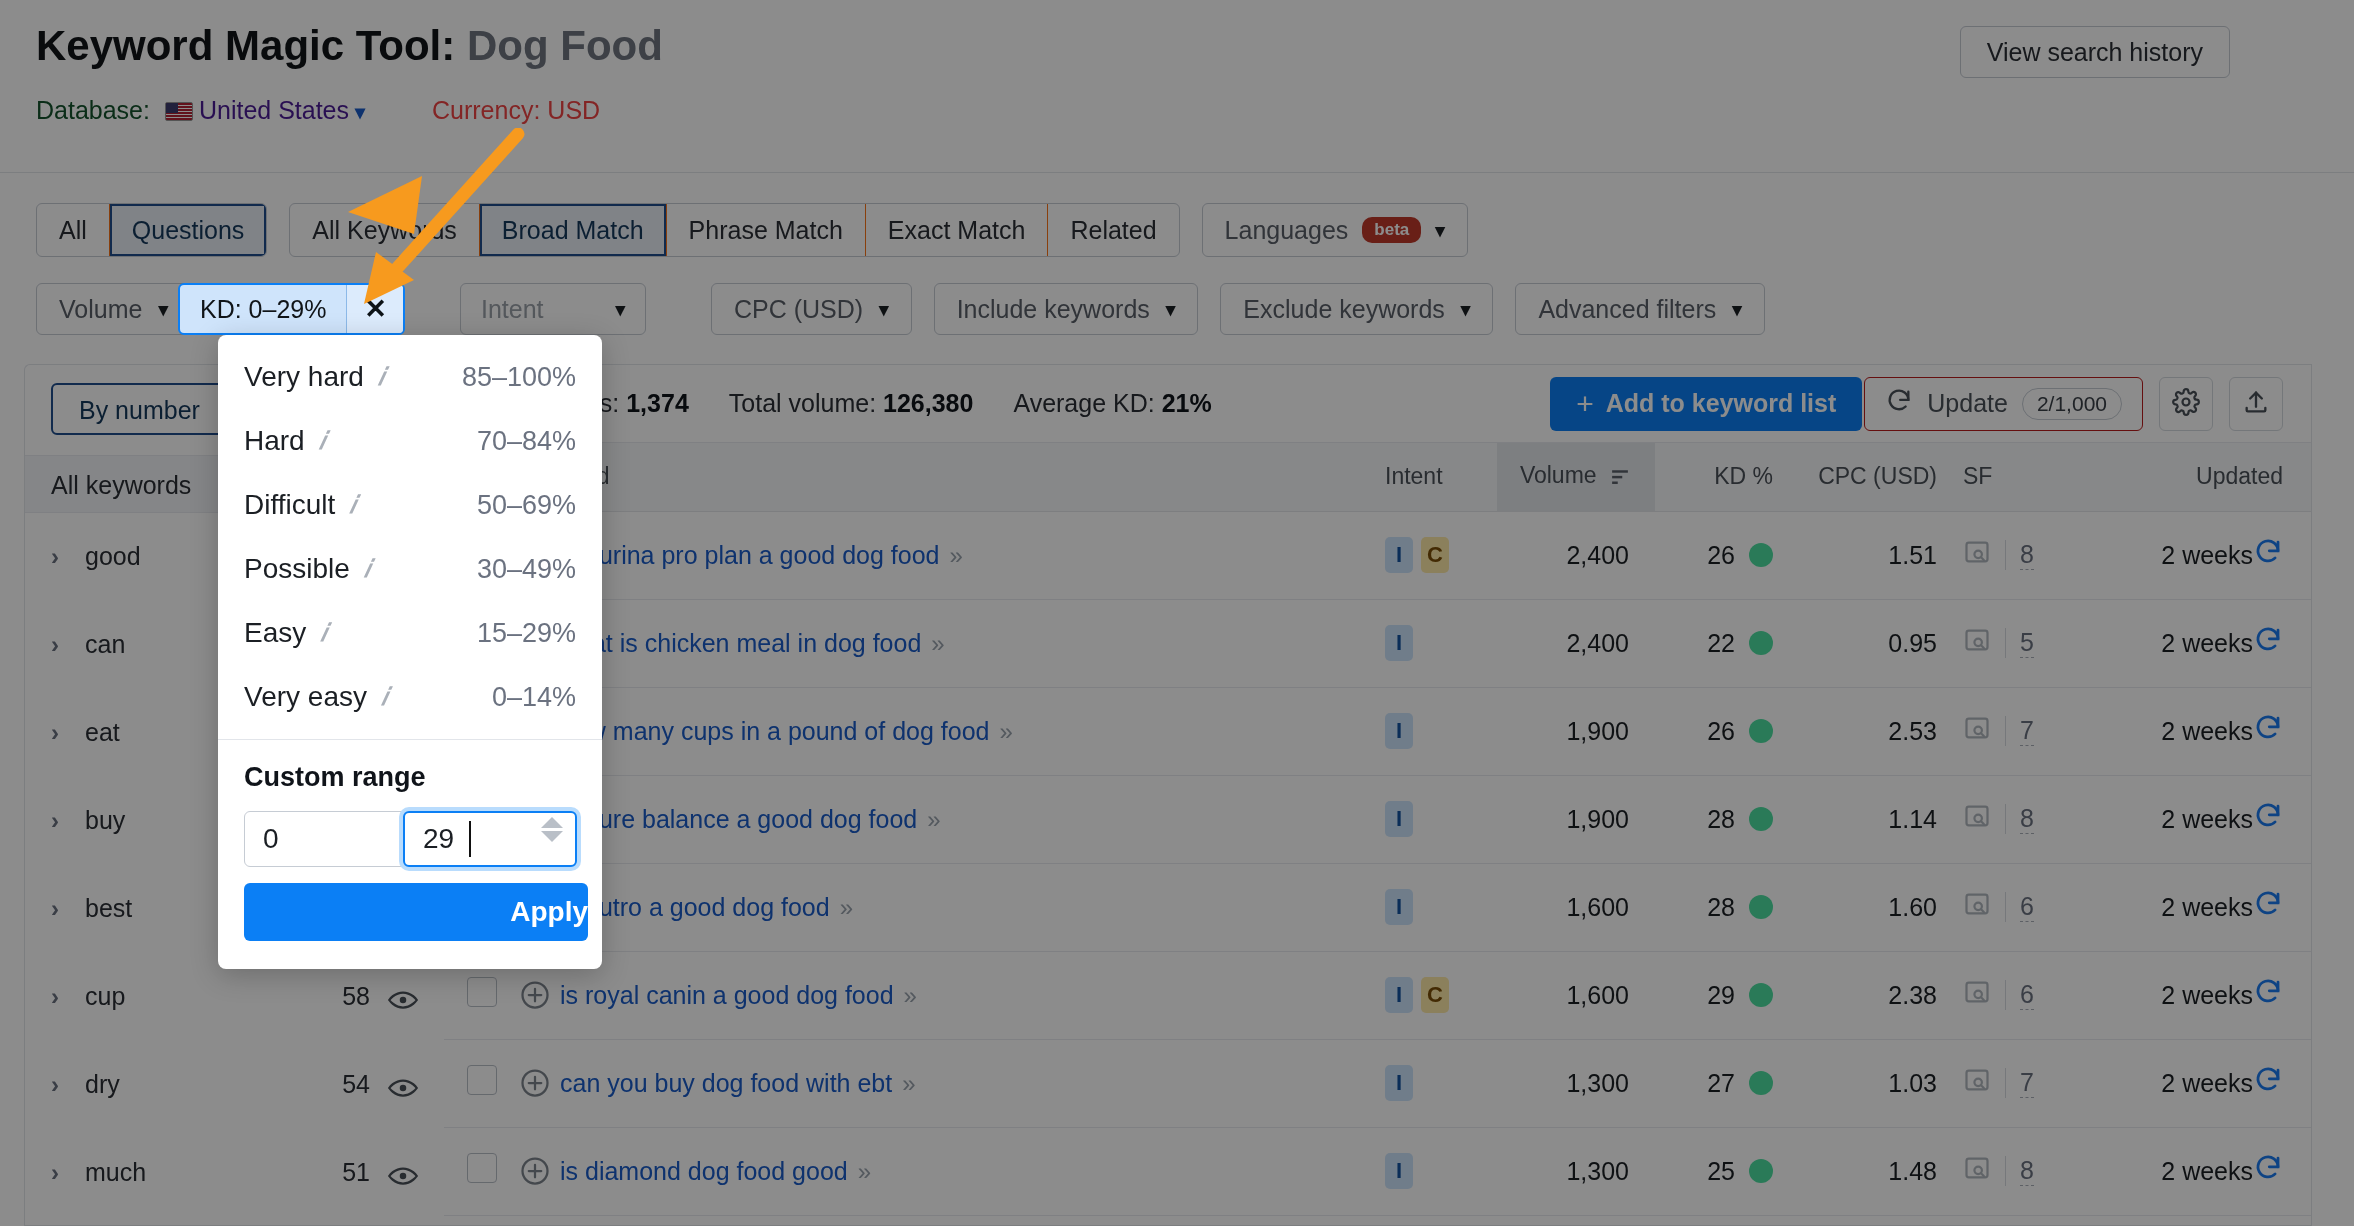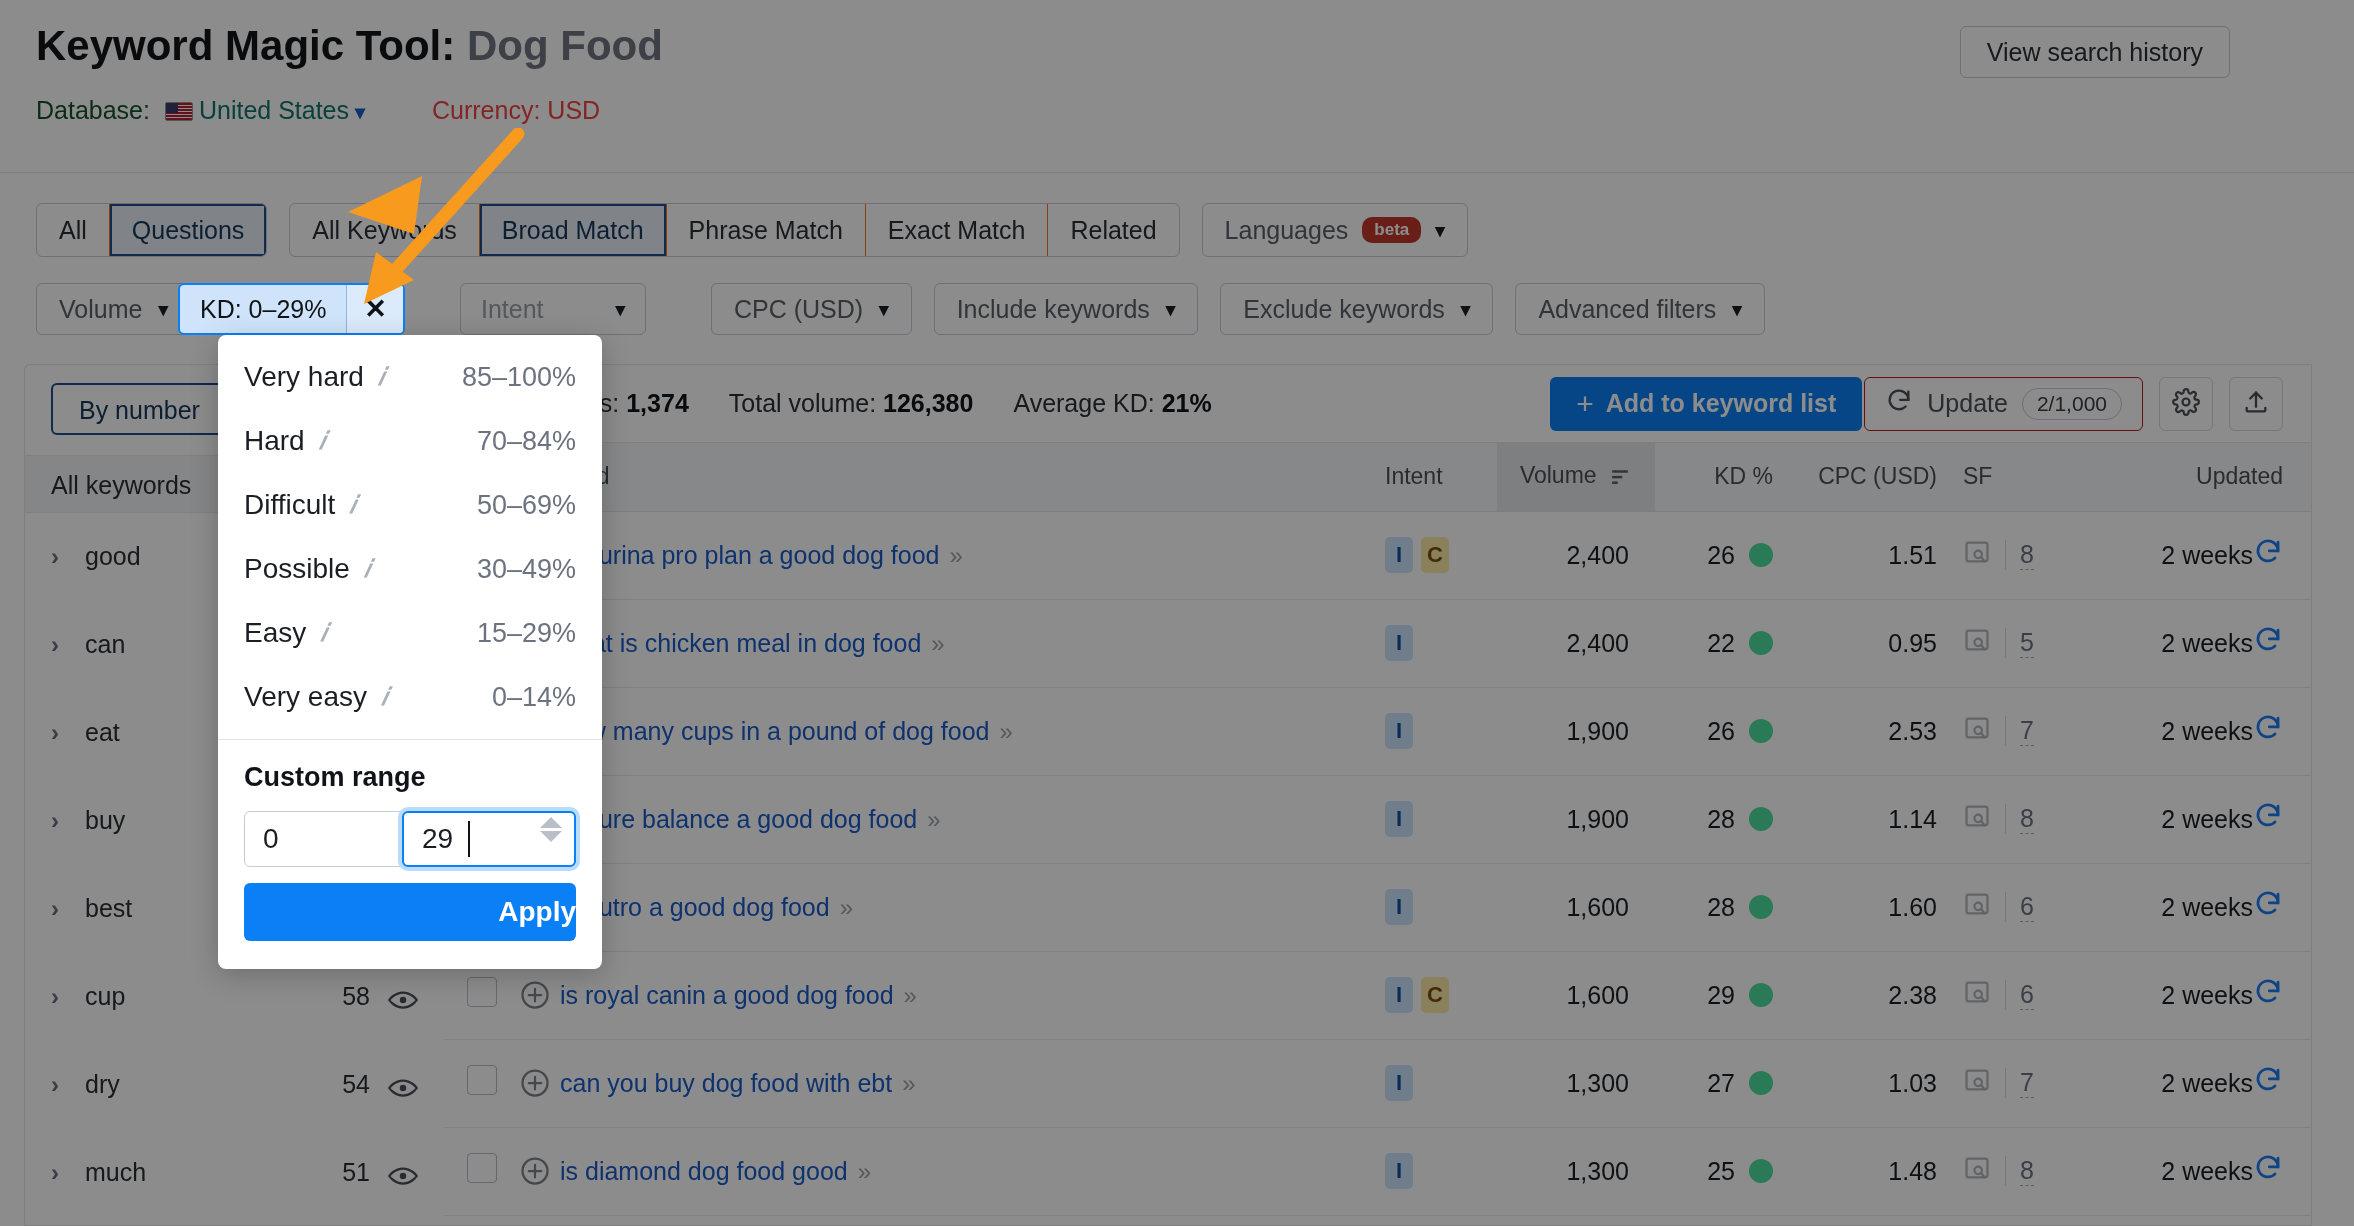--- a/index.html
+++ b/index.html
@@ -43,21 +43,21 @@
     margin:0 6px 0 8px; border-radius:2px; position:relative; overflow:hidden;
     background: repeating-linear-gradient(
       to bottom,
       #b22234 0px, #b22234 1.5px,
       #ffffff 1.5px, #ffffff 3px);
     border:0.5px solid #999;
   }
   .flag::after {
     content:""; position:absolute; left:0; top:0; width:12px; height:10px; background:#3c3b6e;
   }
-  .db-link { color:#0f766e; text-decoration:none; }
+  .db-link { color:#4c1d95; text-decoration:none; }
   .caret { display:inline-block; color:#1a5cc8; font-size:20px; margin-left:6px; font-weight:700; }
   .currency { margin-left:60px; color:#ef4444; }
 
   .view-history {
     position:absolute; right:40px; top:26px;
     height:52px; padding:0 26px; line-height:50px;
     border:1px solid #c6ccd4; border-radius:6px; background:#fff;
     font-size:25px; color:#2b2f35; white-space:nowrap;
   }
 
@@ -221,21 +221,21 @@
     display:flex; align-items:center; height:64px; padding:0 26px;
     font-size:28px; color:#1b1f24;
   }
   .kd-opt:first-child { margin-top:10px; }
   .kd-opt .nm { }
   .kd-opt .inf {
     margin-left:14px; color:#aab0b8; font-style:italic; font-size:25px; font-weight:600;
   }
   .kd-opt .rng { margin-left:auto; color:#6b7280; font-size:27px; }
   .kd-sep { height:1px; background:#e2e5ea; margin:10px 0 0 0; }
-  .kd-custom { padding:22px 26px 24px 26px; }
+  .kd-custom { padding:22px 14px 24px 26px; }
   .kd-custom h4 { font-size:27px; color:#10141a; font-weight:700; margin-bottom:18px; }
   .range-row { display:flex; }
   .rmin {
     width:160px; height:56px; border:1px solid #c6ccd4; border-radius:6px 0 0 6px;
     display:flex; align-items:center; padding-left:18px; font-size:28px; color:#1b1f24; background:#fff;
   }
   .rmax-wrap { position:relative; margin-left:-1px; }
   .rmax {
     width:174px; height:56px; border:2px solid #0b7ff5; border-radius:6px;
     box-shadow:0 0 0 4px #b9dcfd;

